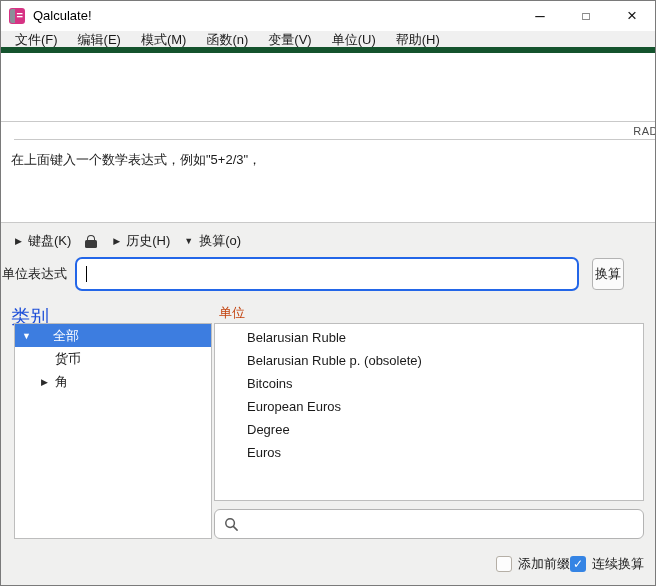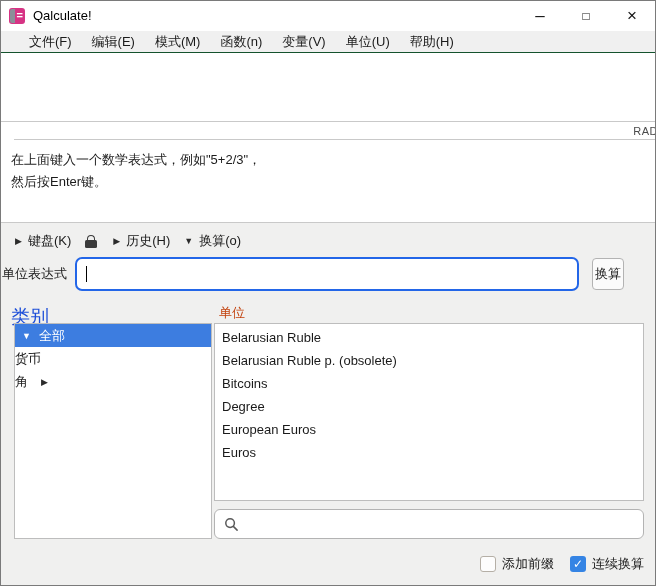--- a/index.html
+++ b/index.html
@@ -28,21 +28,21 @@
   .win-btn {
     width:46px; height:30px; display:flex; align-items:center; justify-content:center;
     font-size:15px; color:#111111; cursor:default;
   }
   .win-btn.min { font-size:17px; }
   .win-btn.max { font-size:12px; }
   .win-btn.close { font-size:17px; }
   
   .menubar {
     position:absolute; left:0; top:30px; width:100%; height:22px; background:#f0f0f0;
-    border-bottom:1px solid #14532d; display:flex; align-items:flex-end; padding-left:18px;
+    border-bottom:6px solid #14532d; display:flex; align-items:center; padding-left:4px;
   }
   .menu-item { font-size:13px; color:#1a1a1a; padding:0 10px; line-height:21px; }
   
   .expr-area { position:absolute; left:0; top:53px; width:100%; height:68px; background:#ffffff; border-bottom:1px solid #c9c9c9; }
   
   .status-strip {
     position:absolute; left:0; top:122px; width:100%; height:17px; background:#ffffff;
     border-bottom:1px solid #c9c9c9; display:flex; align-items:center; justify-content:flex-end;
     padding-right:10px;
     margin-left:13px;
@@ -83,35 +83,35 @@
   .cat-panel {
     position:absolute; left:13px; top:100px; width:198px; height:216px;
     background:#ffffff; border:1px solid #bdbdbd; overflow:hidden;
   }
   .tree-row { position:relative; height:23px; display:flex; align-items:center; font-size:13px; color:#1a1a1a; }
   .tree-row.selected { background:#3d7de0; color:#ffffff; }
   .tree-arrow { position:absolute; font-size:9px; color:#2b2b2b; }
   .tree-row.selected .tree-arrow { color:#ffffff; }
   .tree-arrow.lvl0 { left:7px; }
   .tree-arrow.lvl1 { left:26px; }
-  .tree-label.lvl0 { margin-left:24px; }
-  .tree-label.lvl1 { }
+  .tree-label.lvl0 { margin-left:38px; }
+  .tree-label.lvl1 { margin-left:40px; }
   
   .unit-panel {
     position:absolute; left:213px; top:100px; width:430px; height:178px;
-    background:#ffffff; border:1px solid #bdbdbd; overflow:hidden; padding-top:2px;
+    background:#ffffff; border:1px solid #bdbdbd; overflow:hidden; padding-top:2px;padding-left:25px;
   }
   .unit-row { height:23px; display:flex; align-items:center; padding-left:7px; font-size:13px; color:#1a1a1a; }
   
   .search-box {
     position:absolute; left:213px; top:286px; width:430px; height:30px; background:#ffffff;
     border:1px solid #b3b3b3; border-radius:6px; display:flex; align-items:center; padding-left:9px;
   }
   
-  .footer-row { position:absolute; right:11px; top:332px; display:flex; align-items:center; gap:16px; }
+  .footer-row { position:absolute; right:11px; top:332px; display:flex; align-items:center; gap:0; }
   .check-group { display:flex; align-items:center; gap:6px; }
   .checkbox { width:16px; height:16px; border-radius:3px; }
   .checkbox.unchecked { background:#fdfdfd; border:1px solid #b5afa6; }
   .checkbox.checked {
     background:#3584e4; color:#ffffff; font-size:12px; font-weight:bold;
     display:flex; align-items:center; justify-content:center;
   }
   .check-label { font-size:13px; color:#1a1a1a; }
 </style>
 </head>
@@ -140,21 +140,20 @@
   </div>
 
   <div class="expr-area"></div>
 
   <div class="status-strip">
     <div class="rad-label">RAD</div>
   </div>
 
   <div class="help-area">
     <div>在上面键入一个数学表达式，例如"5+2/3"，</div>
-    <div>然后按Enter键。</div>
   </div>
 
   <div class="lower">
 
     <div class="toolbar">
       <span class="expander-arrow">▶</span>
       <span class="tb-label">键盘(K)</span>
       <span class="lock-icon">
           <span class="shackle"></span>
           <span class="lock-body"></span>
@@ -185,22 +184,22 @@
       <div class="tree-row">
         <span class="tree-arrow lvl1">▶</span>
         <span class="tree-label lvl1">角</span>
       </div>
     </div>
 
     <div class="unit-panel">
       <div class="unit-row">Belarusian Ruble</div>
       <div class="unit-row">Belarusian Ruble p. (obsolete)</div>
       <div class="unit-row">Bitcoins</div>
+      <div class="unit-row">European Euros</div>
       <div class="unit-row">Degree</div>
-      <div class="unit-row">European Euros</div>
       <div class="unit-row">Euros</div>
     </div>
 
     <div class="search-box">
       <svg width="15" height="15" viewBox="0 0 16 16">
         <circle cx="6.5" cy="6.5" r="4.6" fill="none" stroke="#5a5a5a" stroke-width="1.6"></circle>
         <line x1="10" y1="10" x2="14" y2="14" stroke="#5a5a5a" stroke-width="1.6" stroke-linecap="round"></line>
       </svg>
     </div>
 

